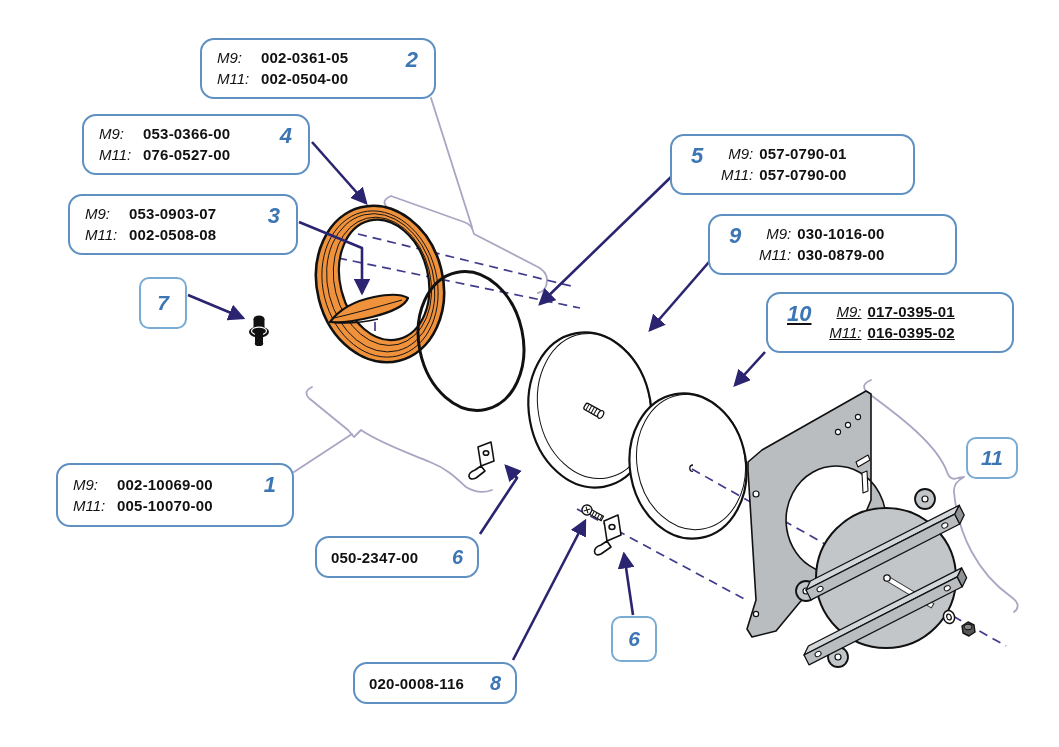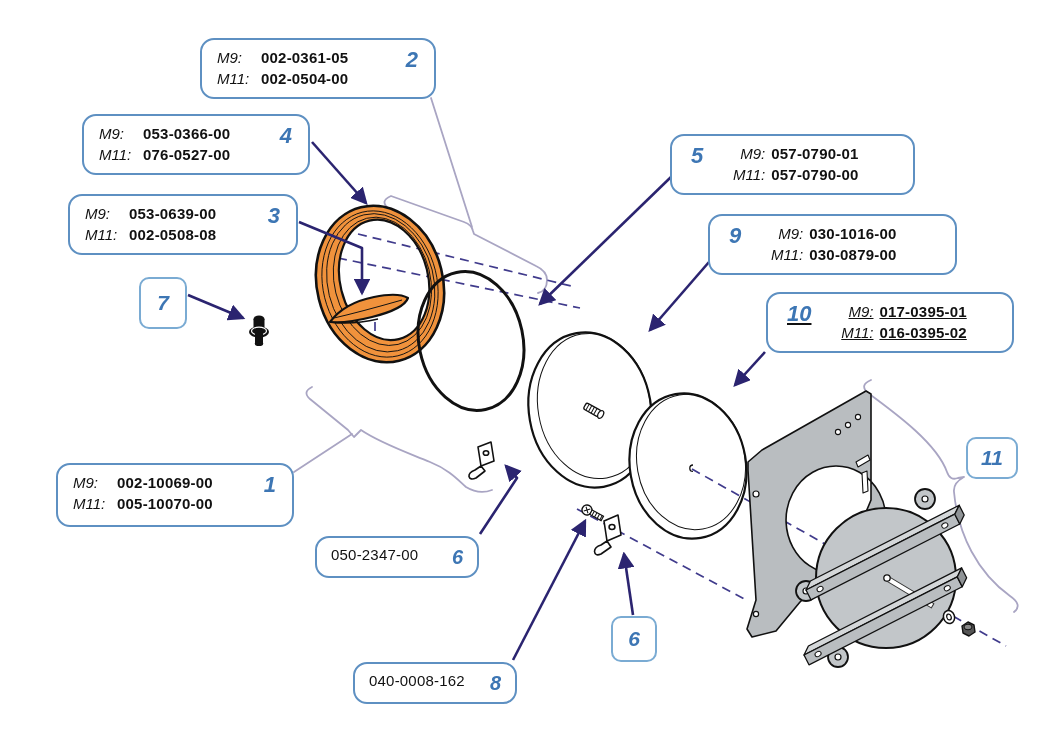--- a/index.html
+++ b/index.html
@@ -1,31 +1,31 @@
 <!DOCTYPE html>
 <html><head>
 <meta charset="utf-8">
 <style>
   html,body{margin:0;padding:0;background:#fff;}
   #stage{position:relative;width:1059px;height:747px;background:#fff;overflow:hidden;
          font-family:"Liberation Sans", sans-serif;}
   #art{position:absolute;left:0;top:0;}
   .callout{position:absolute;box-sizing:border-box;background:#fff;
-           border:2px solid #5e90c2;border-radius:14px;display:flex;align-items:flex-start;
-           padding:7px 12px 7px 15px;gap:12px;font-size:15px;color:#111;z-index:5;}
+           border:2px solid #5e90c2;border-radius:14px;display:flex;align-items:center;
+           padding:7px 12px 7px 15px;font-size:15px;color:#111;z-index:5;}
   .callout .rows{display:flex;flex-direction:column;line-height:1.42;}
   .callout .row{display:flex;white-space:nowrap;}
   .callout .lbl{font-style:italic;width:44px;flex:none;}
   .callout.nl .lbl{text-align:right;padding-right:6px;width:46px;}
   .callout .val{font-weight:bold;letter-spacing:.2px;}
   .callout .num{color:#3d76b4;font-weight:bold;font-style:italic;font-size:22px;line-height:1;}
   .callout.nr .num{margin-left:auto;align-self:flex-start;padding:2px 4px 0 0;}
   .callout.nl .num{align-self:flex-start;padding:2px 0 0 4px;margin-right:4px;}
   .callout.single{padding:8px 14px;}
-  .callout.single .val{font-weight:normal;}
+  .callout.single .val{font-weight:bold;}
   .callout.single .num{margin-left:auto;font-size:20px;align-self:center;padding:0;}
   .numbox{position:absolute;box-sizing:border-box;background:#fff;border:2px solid #7aabd3;
           border-radius:10px;display:flex;align-items:center;justify-content:center;
           color:#3d76b4;font-weight:bold;font-style:italic;font-size:21px;z-index:5;}
 </style>
 </head>
 <body>
 
 <div id="stage">
 
@@ -209,21 +209,21 @@
           <span class="val">076-0527-00</span>
         </div>
   </div>
   <span class="num">4</span>
 </div>
 
 <div class="callout nr" style="left:68px;top:194px;width:230px;min-height:58px;">
   <div class="rows">
     <div class="row">
           <span class="lbl">M9:</span>
-          <span class="val">053-0639-00</span>
+          <span class="val">053-0903-07</span>
         </div>
     <div class="row">
           <span class="lbl">M11:</span>
           <span class="val">002-0508-08</span>
         </div>
   </div>
   <span class="num">3</span>
 </div>
 
 <div class="numbox" style="left:139px;top:277px;width:48px;height:52px;">
@@ -285,21 +285,21 @@
   </div>
   <span class="num">1</span>
 </div>
 
 <div class="callout single" style="left:315px;top:536px;width:164px;min-height:42px;">
   <span class="val">050-2347-00</span>
   <span class="num">6</span>
 </div>
 
 <div class="callout single" style="left:353px;top:662px;width:164px;min-height:42px;">
-  <span class="val">040-0008-162</span>
+  <span class="val">020-0008-116</span>
   <span class="num">8</span>
 </div>
 
 <div class="numbox" style="left:611px;top:616px;width:46px;height:46px;">
   <span>6</span>
 </div>
 
 <div class="numbox" style="left:966px;top:437px;width:52px;height:42px;">
   <span>11</span>
 </div>

